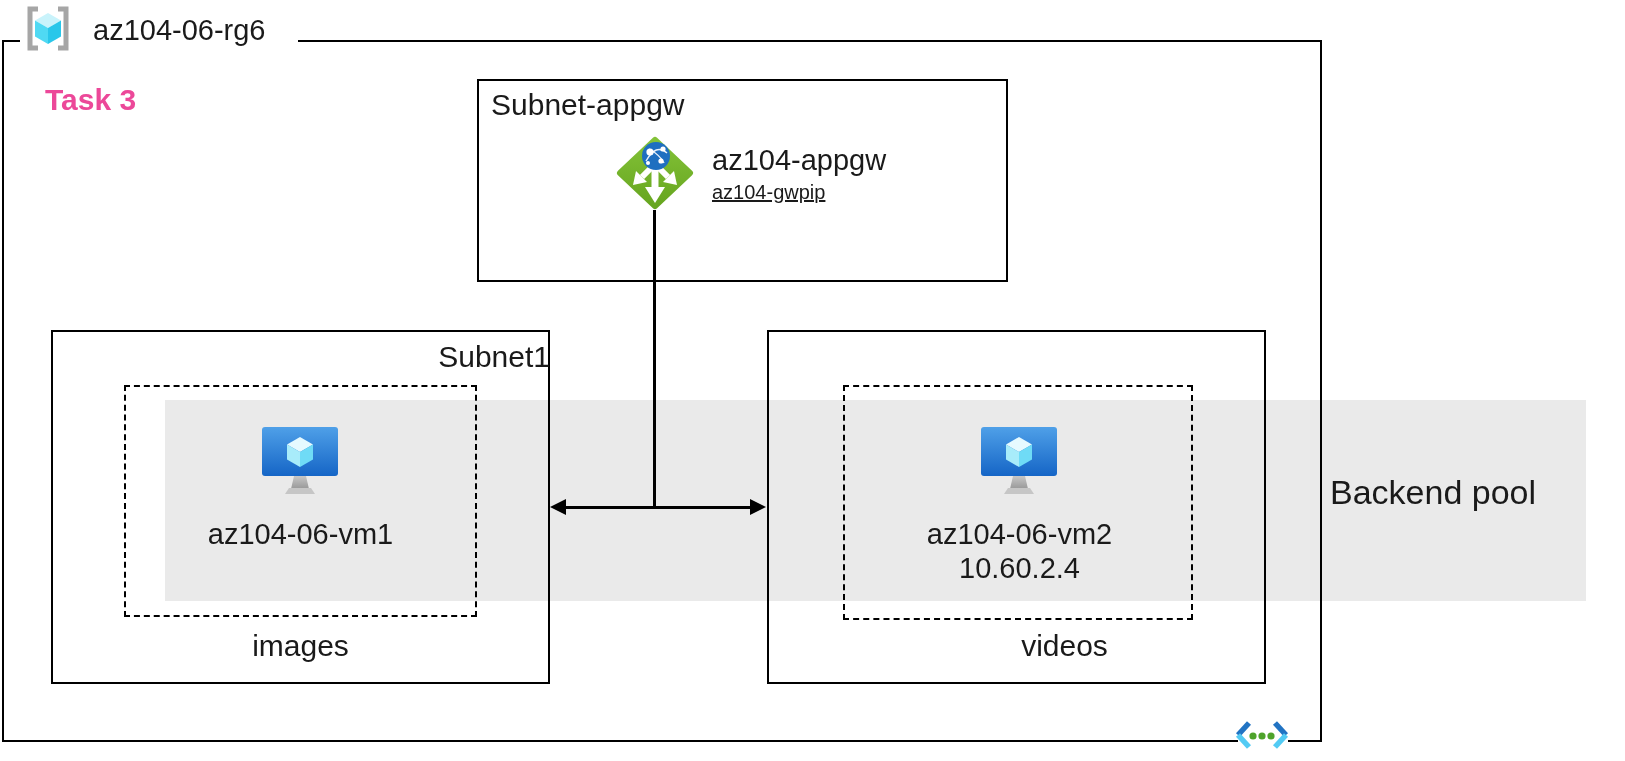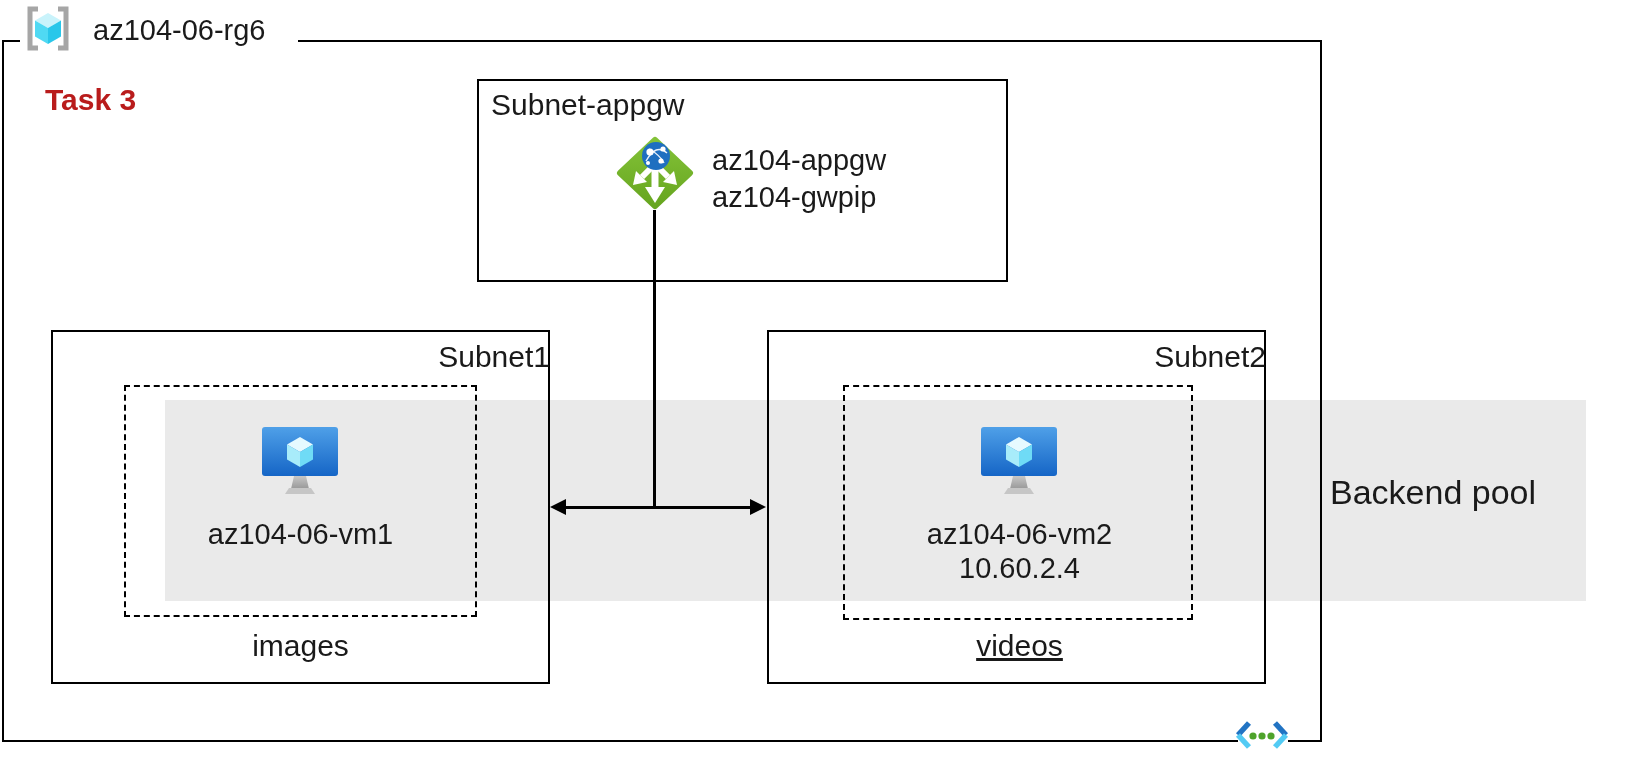--- a/index.html
+++ b/index.html
@@ -9,28 +9,28 @@
 
   
   .band{left:165px;top:400px;width:1421px;height:201px;background:#EAEAEA;z-index:1;}
   .backend-label{left:1330px;top:473px;width:258px;font-size:34px;z-index:2;}
 
   
   .rg-box{left:2px;top:40px;width:1320px;height:702px;border:2px solid #000;z-index:3;}
   .rg-patch{left:20px;top:36px;width:278px;height:10px;background:#fff;z-index:4;}
   .rg-icon{left:22px;top:5px;width:52px;height:47px;z-index:5;}
   .rg-label{left:93px;top:14px;font-size:29px;z-index:5;white-space:nowrap;}
-  .task-label{left:45px;top:83px;font-size:30px;font-weight:bold;color:#b91c1c;z-index:5;}
+  .task-label{left:45px;top:83px;font-size:30px;font-weight:bold;color:#ec4899;z-index:5;}
 
   
   .gw-box{left:477px;top:79px;width:531px;height:203px;border:2px solid #000;z-index:5;}
   .gw-title{left:491px;top:88px;font-size:30px;z-index:6;white-space:nowrap;}
   .gw-icon{left:615px;top:135px;width:80px;height:76px;z-index:7;}
   .gw-name{left:712px;top:144px;font-size:29px;z-index:6;white-space:nowrap;}
-  .gw-pip{left:712px;top:181px;font-size:29px;z-index:6;white-space:nowrap;}
+  .gw-pip{left:712px;top:181px;font-size:20px;z-index:6;white-space:nowrap;text-decoration:underline;}
 
   
   .v-line{left:653px;top:210px;width:3px;height:298px;background:#000;z-index:6;}
   .h-line{left:562px;top:506px;width:190px;height:3px;background:#000;z-index:6;}
   .head-left{left:550px;top:499px;width:0;height:0;border-top:8px solid transparent;
              border-bottom:8px solid transparent;border-right:16px solid #000;z-index:6;}
   .head-right{left:750px;top:499px;width:0;height:0;border-top:8px solid transparent;
               border-bottom:8px solid transparent;border-left:16px solid #000;z-index:6;}
 
   
@@ -41,21 +41,21 @@
   .st1{left:51px;} .st2{left:767px;}
   .dashed{border:2px dashed #000;background:transparent;z-index:6;}
   .d1{left:124px;top:385px;width:353px;height:232px;}
   .d2{left:843px;top:385px;width:350px;height:235px;}
   .vm-icon{width:78px;height:70px;z-index:7;}
   .vm1{left:261px;top:426px;} .vm2{left:980px;top:426px;}
   .vm-name{width:353px;text-align:center;font-size:29px;z-index:7;white-space:nowrap;}
   .n1{left:124px;top:518px;} .n2{left:843px;top:518px;}
   .i1{left:124px;top:552px;} .i2{left:843px;top:552px;}
   .caption{width:353px;text-align:center;font-size:30px;z-index:6;}
-  .c1{left:124px;top:629px;text-align:center;} .c2{left:843px;top:629px;text-decoration:underline;}
+  .c1{left:124px;top:629px;text-align:center;} .c2{left:888px;top:629px;}
 
   
   .vnet-patch{left:1238px;top:717px;width:50px;height:36px;background:#fff;z-index:6;}
   .vnet-icon{left:1234px;top:714px;width:56px;height:42px;z-index:7;}
 </style>
 </head>
 <body>
 
 <div id="canvas">
 
@@ -133,21 +133,20 @@
       <polygon points="26,18.5 39,26 39,41 26,33.5" fill="#A8ECFA"></polygon>
       <polygon points="52,18.5 39,26 39,41 52,33.5" fill="#6FDBF6"></polygon>
       <polygon points="33,50 45,50 48,63 30,63" fill="url(#stand1)"></polygon>
       <polygon points="24,68 54,68 50,62 28,62" fill="#C6C6C6"></polygon>
     </svg>
   </div>
   <div class="abs vm-name n1">az104-06-vm1</div>
   <div class="abs caption c1">images</div>
 
   <div class="abs subnet s2"></div>
-  <div class="abs subnet-title st2">Subnet2</div>
   <div class="abs dashed d2"></div>
   <div class="abs vm-icon vm2">
     <svg width="78" height="70" viewBox="0 0 78 70">
       <rect x="1" y="1" width="76" height="49" rx="3" fill="url(#scr1)"></rect>
       <polygon points="39,11 52,18.5 39,26 26,18.5" fill="#E6FAFF"></polygon>
       <polygon points="26,18.5 39,26 39,41 26,33.5" fill="#A8ECFA"></polygon>
       <polygon points="52,18.5 39,26 39,41 52,33.5" fill="#6FDBF6"></polygon>
       <polygon points="33,50 45,50 48,63 30,63" fill="url(#stand1)"></polygon>
       <polygon points="24,68 54,68 50,62 28,62" fill="#C6C6C6"></polygon>
     </svg>

